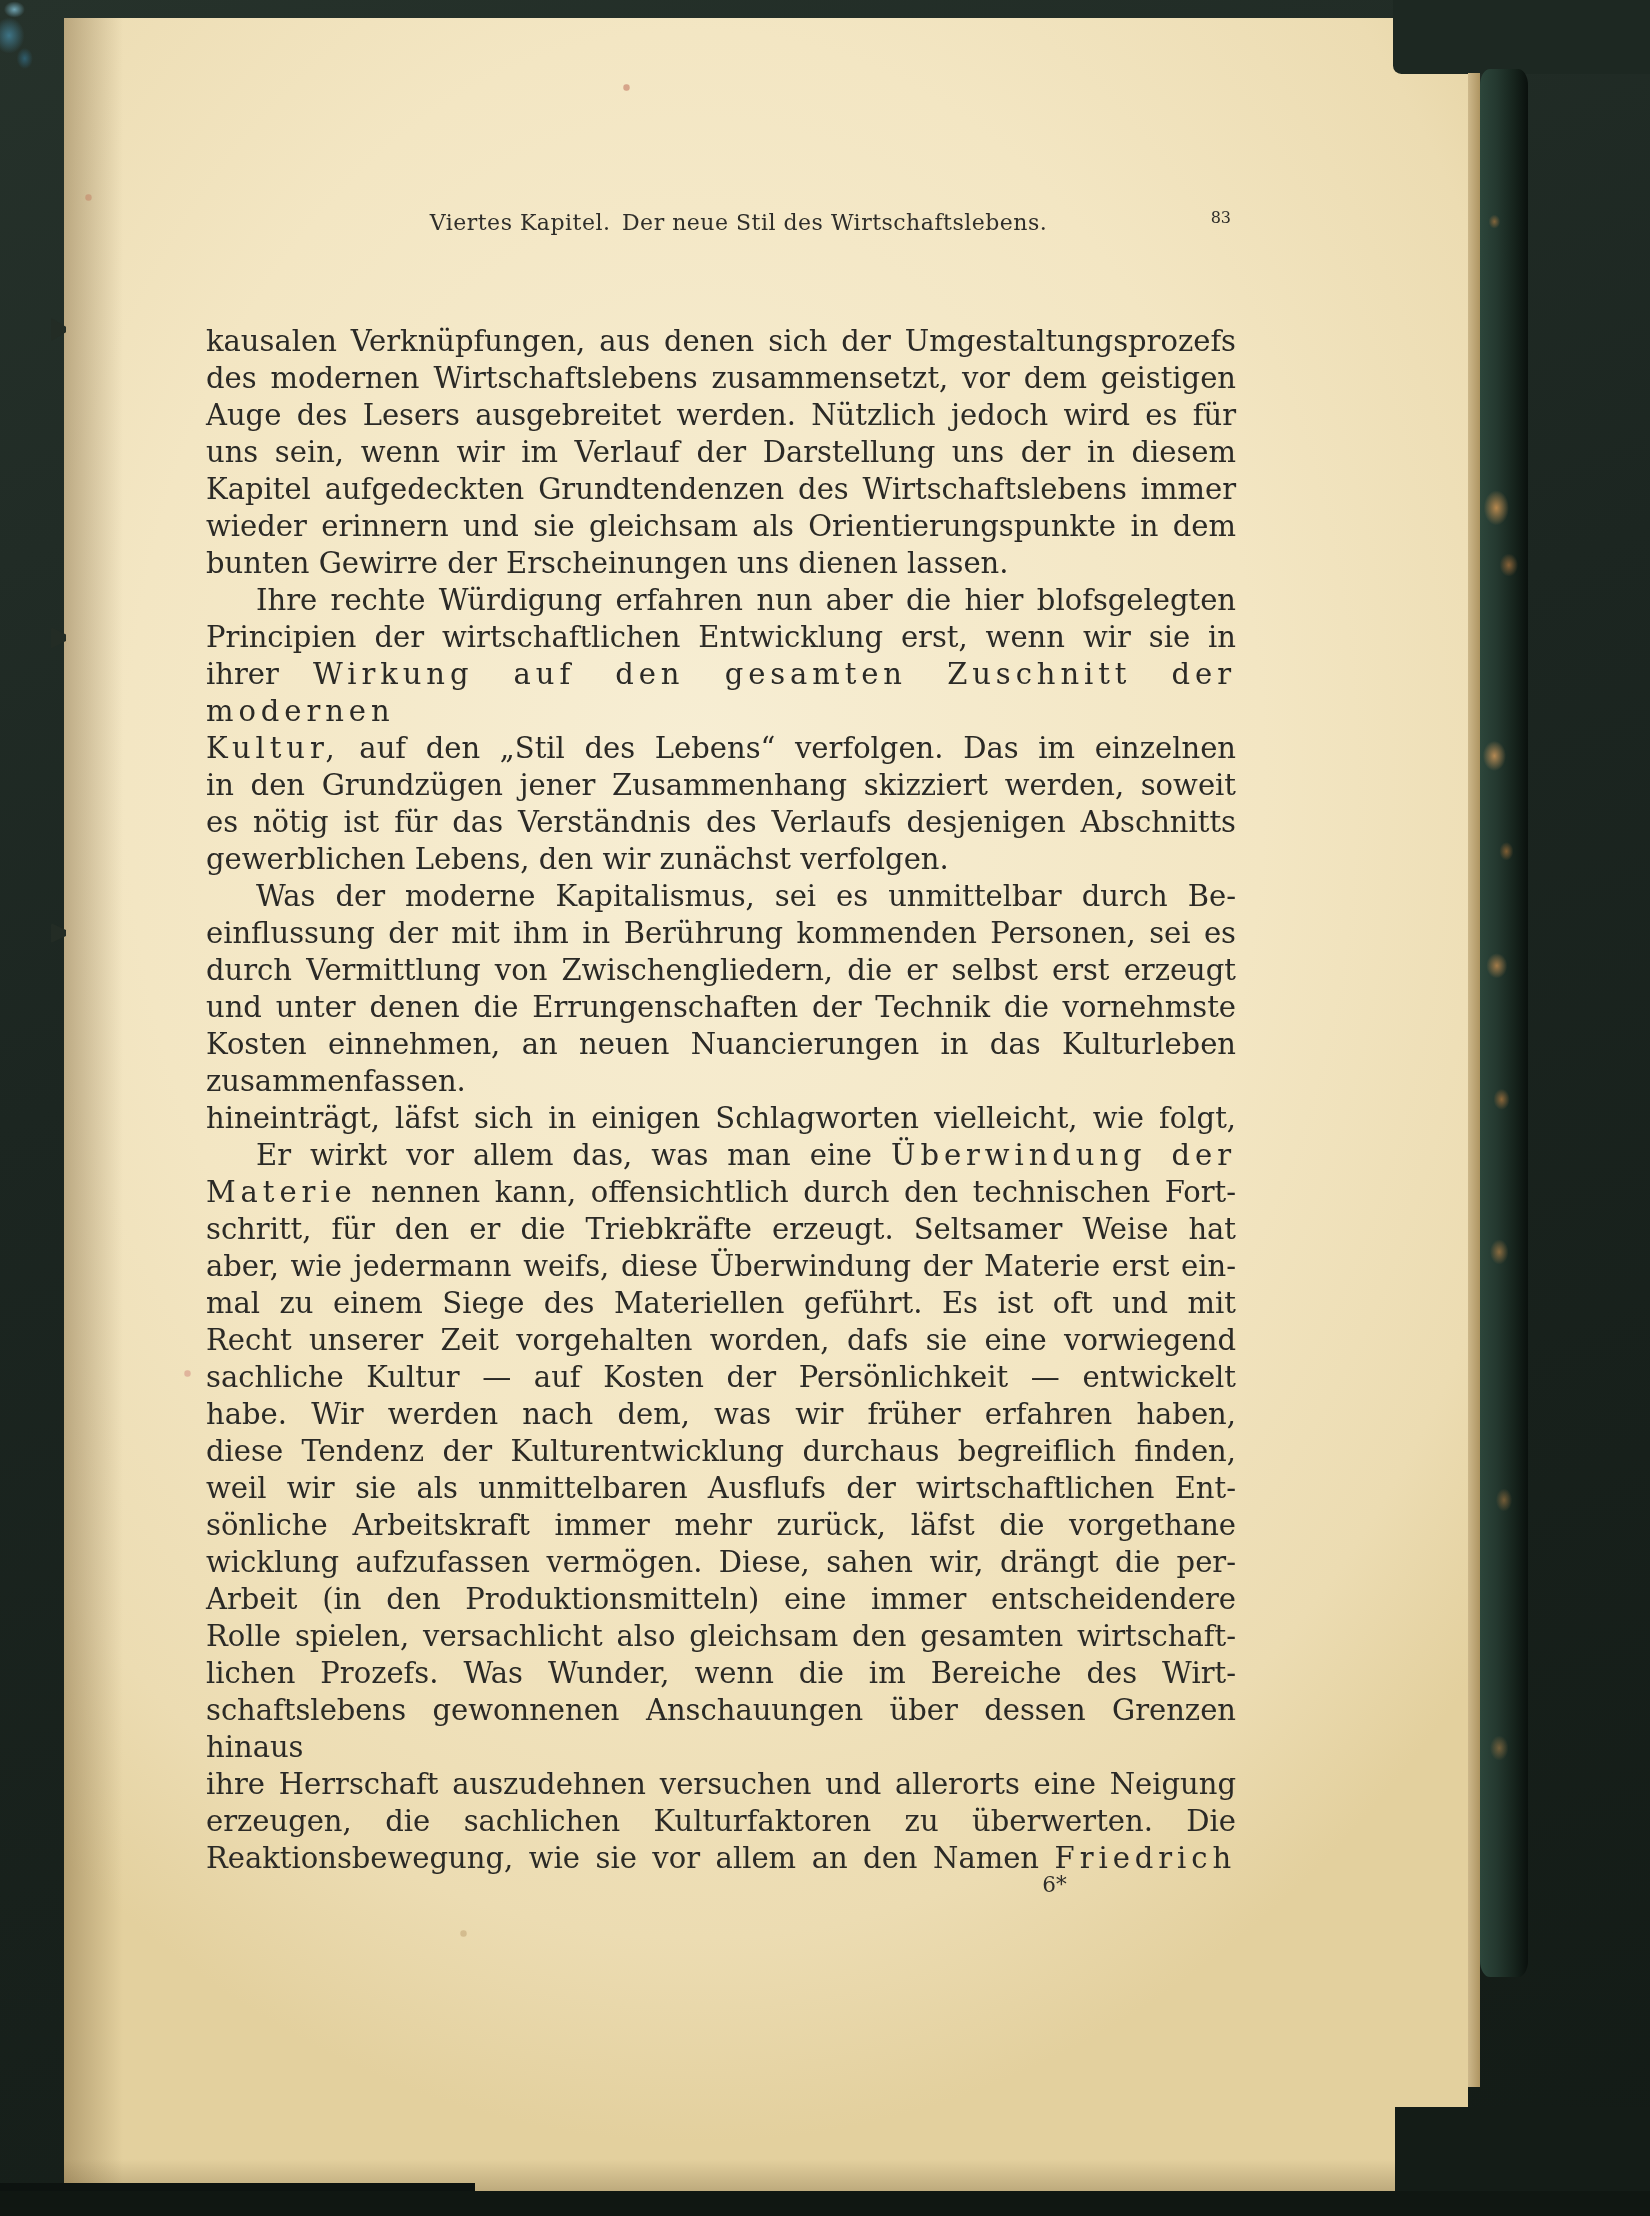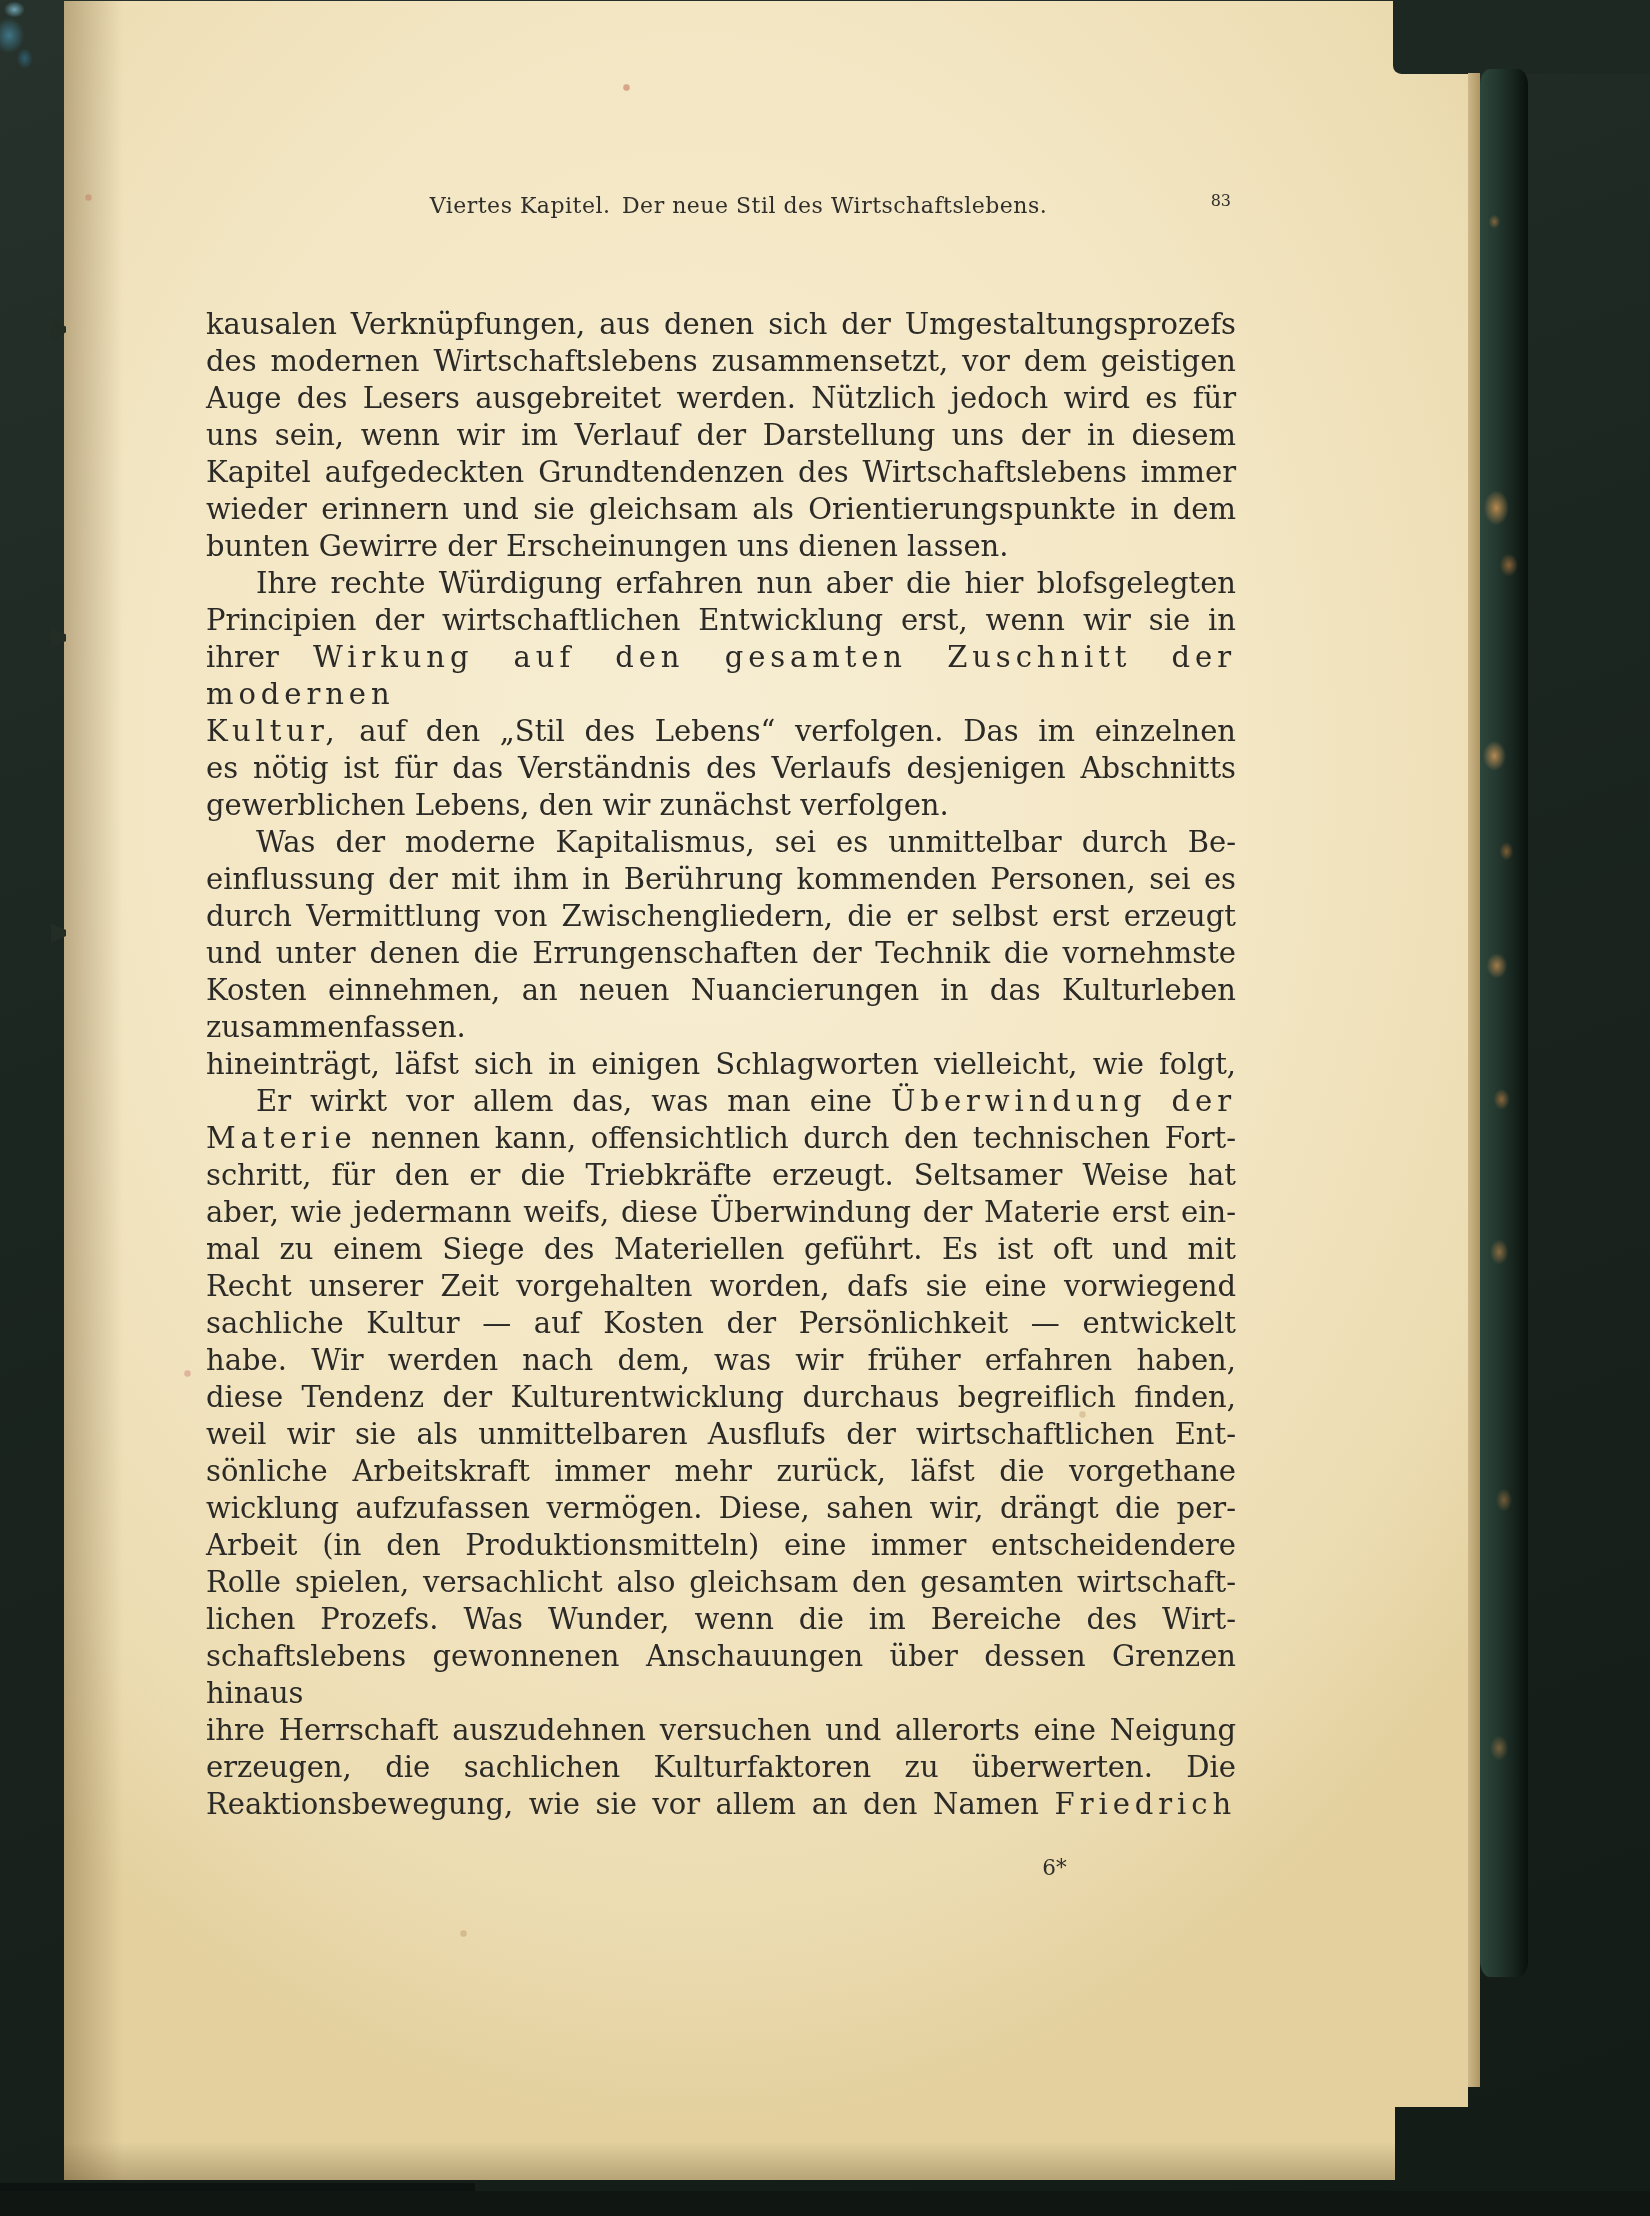--- a/index.html
+++ b/index.html
@@ -2,21 +2,21 @@
 <html style="font-size:13.2px"><head>
 <meta charset="utf-8">
 <style>
   html,body{margin:0;padding:0;}
   body{
     width:1651px;height:2216px;position:relative;overflow:hidden;
     background:linear-gradient(160deg,#26322b 0%,#1c2621 40%,#131b16 100%);
     font-family:"DejaVu Serif",serif;
   }
   .page{
-    position:absolute;left:64px;top:1px;width:1404px;height:2179px;
+    position:absolute;left:64px;top:18px;width:1404px;height:2179px;
     background:radial-gradient(1032px 1362px at 45% 35%,#f7eed4 0%,#f3e6c3 55%,#ecdcb2 85%,#e3d09e 100%);
   }
   .page .gutter{
     position:absolute;left:0;top:0;bottom:0;width:59px;
     background:linear-gradient(90deg,rgba(110,85,45,.40),rgba(110,85,45,0));
   }
   .page .bottom-shade{
     position:absolute;left:0;bottom:0;width:100%;height:38px;
     background:linear-gradient(0deg,rgba(100,80,45,.35),rgba(100,80,45,0));
   }
@@ -93,20 +93,21 @@
         <div class="line"><span>uns sein, wenn wir im Verlauf der Darstellung uns der in diesem</span></div>
         <div class="line"><span>Kapitel aufgedeckten Grundtendenzen des Wirtschaftslebens immer</span></div>
         <div class="line"><span>wieder erinnern und sie gleichsam als Orientierungspunkte in dem</span></div>
         <div class="line end"><span>bunten Gewirre der Erscheinungen uns dienen lassen.</span></div>
       </div>
       <div class="para">
         <div class="line ind"><span>Ihre rechte Würdigung erfahren nun aber die hier blofsgelegten</span></div>
         <div class="line"><span>Principien der wirtschaftlichen Entwicklung erst, wenn wir sie in</span></div>
         <div class="line"><span>ihrer </span><span class="sperr">Wirkung auf den gesamten Zuschnitt der modernen</span></div>
         <div class="line"><span class="sperr">Kultur,</span><span> auf den „Stil des Lebens“ verfolgen. Das im einzelnen</span></div>
+        <div class="line"><span>in den Grundzügen jener Zusammenhang skizziert werden, soweit</span></div>
         <div class="line"><span>es nötig ist für das Verständnis des Verlaufs desjenigen Abschnitts</span></div>
         <div class="line end"><span>gewerblichen Lebens, den wir zunächst verfolgen.</span></div>
       </div>
       <div class="para">
         <div class="line ind"><span>Was der moderne Kapitalismus, sei es unmittelbar durch Be-</span></div>
         <div class="line"><span>einflussung der mit ihm in Berührung kommenden Personen, sei es</span></div>
         <div class="line"><span>durch Vermittlung von Zwischengliedern, die er selbst erst erzeugt</span></div>
         <div class="line"><span>und unter denen die Errungenschaften der Technik die vornehmste</span></div>
         <div class="line"><span>Kosten einnehmen, an neuen Nuancierungen in das Kulturleben</span></div>
         <div class="line end"><span>zusammenfassen.</span></div>

